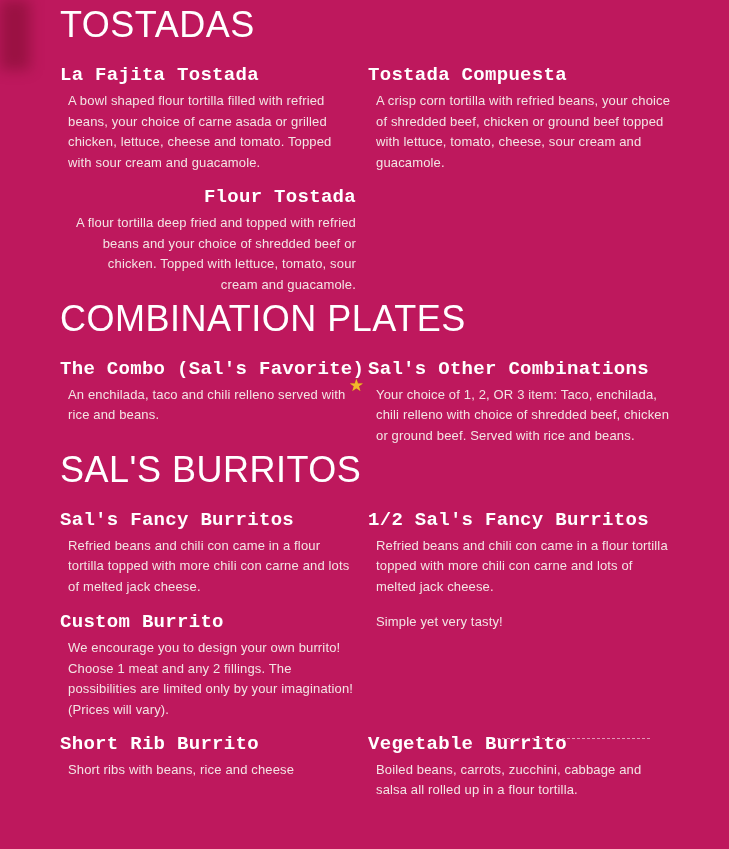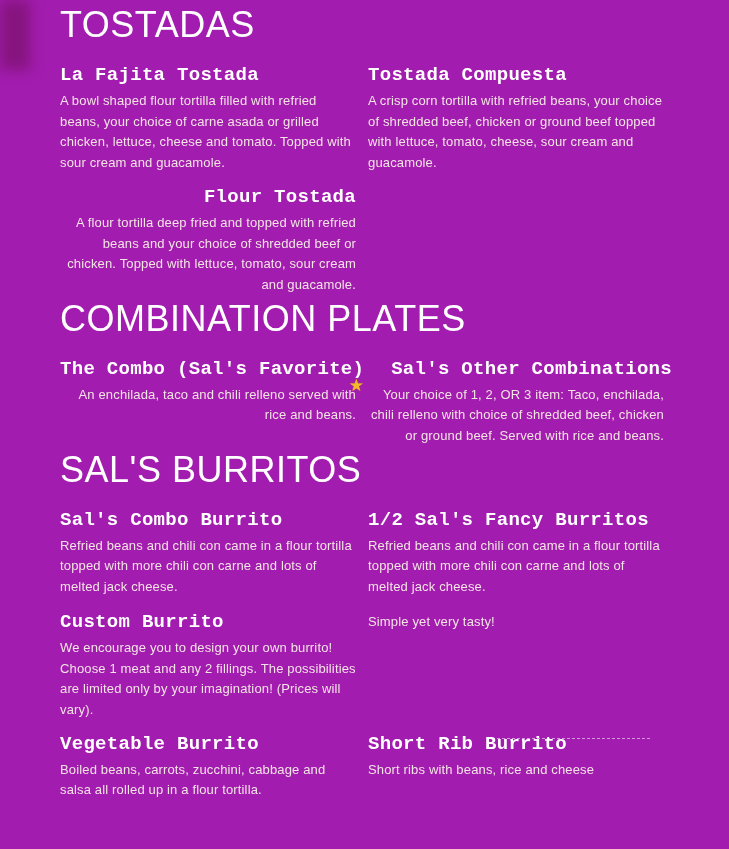--- a/index.html
+++ b/index.html
@@ -2,21 +2,21 @@
 <html><head>
 <meta charset="utf-8">
 <style>
   html, body { margin: 0; padding: 0; }
   body { font-family: "Liberation Sans", sans-serif; }
 
   .page {
     position: relative;
     width: 729px;
     height: 849px;
-    background: #a21caf;
+    background: #be185d;
     overflow: hidden;
     box-sizing: border-box;
     padding: 2px 57px 0 60px;
   }
 
   .corner-shadow {
     position: absolute;
     left: 0; top: 0;
     width: 30px; height: 70px;
     background: rgba(60,0,0,0.28);
@@ -35,41 +35,41 @@
   }
   .mt-combination { margin-top: 22px; }
   .mt-burritos    { margin-top: 28px; }
 
   .row {
     display: grid;
     grid-template-columns: 308px 1fr;
   }
   .row-t1 { margin-top: 14px; }
   .row-t2 { margin-top: 10px; text-align: right; }
-  .row-c1 { margin-top: 14px; text-align: right; }
+  .row-c1 { margin-top: 14px; }
   .row-b1 { margin-top: 14px; }
   .row-b2 { margin-top: 11px; }
   .row-b3 { margin-top: 10px; }
 
   .item { position: relative; padding-right: 12px; }
   .col-right.item { padding-right: 0; }
 
   .item-title {
     margin: 0;
     font-family: "Liberation Mono", "DejaVu Sans Mono", monospace;
     font-weight: 700;
     font-size: 19px;
     line-height: 26px;
     color: #ffffff;
     letter-spacing: 0.3px;
     white-space: nowrap;
   }
 
   .item-desc {
-    margin: 3px 0 0 0;
+    margin: 3px 0 0 8px;
     max-width: 296px;
     font-size: 13px;
     line-height: 20.7px;
     letter-spacing: 0.15px;
     color: #f3e4e4;
   }
 
   .star {
     position: absolute;
     top: 21px;
@@ -141,46 +141,46 @@
     <div class="item col-right">
       <h2 class="item-title">Sal's Other Combinations</h2>
       <p class="item-desc">Your choice of 1, 2, OR 3 item: Taco, enchilada, chili relleno with choice of shredded beef, chicken or ground beef. Served with rice and beans.</p>
     </div>
   </div>
 
   <h1 class="section-heading mt-burritos">SAL'S BURRITOS</h1>
 
   <div class="row row-b1">
     <div class="item col-left">
-      <h2 class="item-title">Sal's Combo Burrito</h2>
+      <h2 class="item-title">Sal's Fancy Burritos</h2>
       <p class="item-desc">Refried beans and chili con came in a flour tortilla topped with more chili con carne and lots of melted jack cheese.</p>
     </div>
     <div class="item col-right">
       <h2 class="item-title">1/2 Sal's Fancy Burritos</h2>
       <p class="item-desc">Refried beans and chili con came in a flour tortilla topped with more chili con carne and lots of melted jack cheese.</p>
     </div>
   </div>
 
   <div class="row row-b2">
     <div class="item col-left">
       <h2 class="item-title">Custom Burrito</h2>
       <p class="item-desc">We encourage you to design your own burrito! Choose 1 meat and any 2 fillings. The possibilities are limited only by your imagination! (Prices will vary).</p>
     </div>
     <div class="item col-right">
       <p class="item-desc">Simple yet very tasty!</p>
     </div>
   </div>
 
   <div class="row row-b3">
+    <div class="item col-left">
+      <h2 class="item-title">Short Rib Burrito</h2>
+      <p class="item-desc">Short ribs with beans, rice and cheese</p>
+    </div>
     <div class="item col-right">
       <h2 class="item-title">Vegetable Burrito</h2>
       <p class="item-desc">Boiled beans, carrots, zucchini, cabbage and salsa all rolled up in a flour tortilla.</p>
-    </div>
-    <div class="item col-left">
-      <h2 class="item-title">Short Rib Burrito</h2>
-      <p class="item-desc">Short ribs with beans, rice and cheese</p>
     </div>
   </div>
 
   <div class="watermark">
     <div class="wm-dash"></div>
   </div>
 </div>
 
 </body></html>

